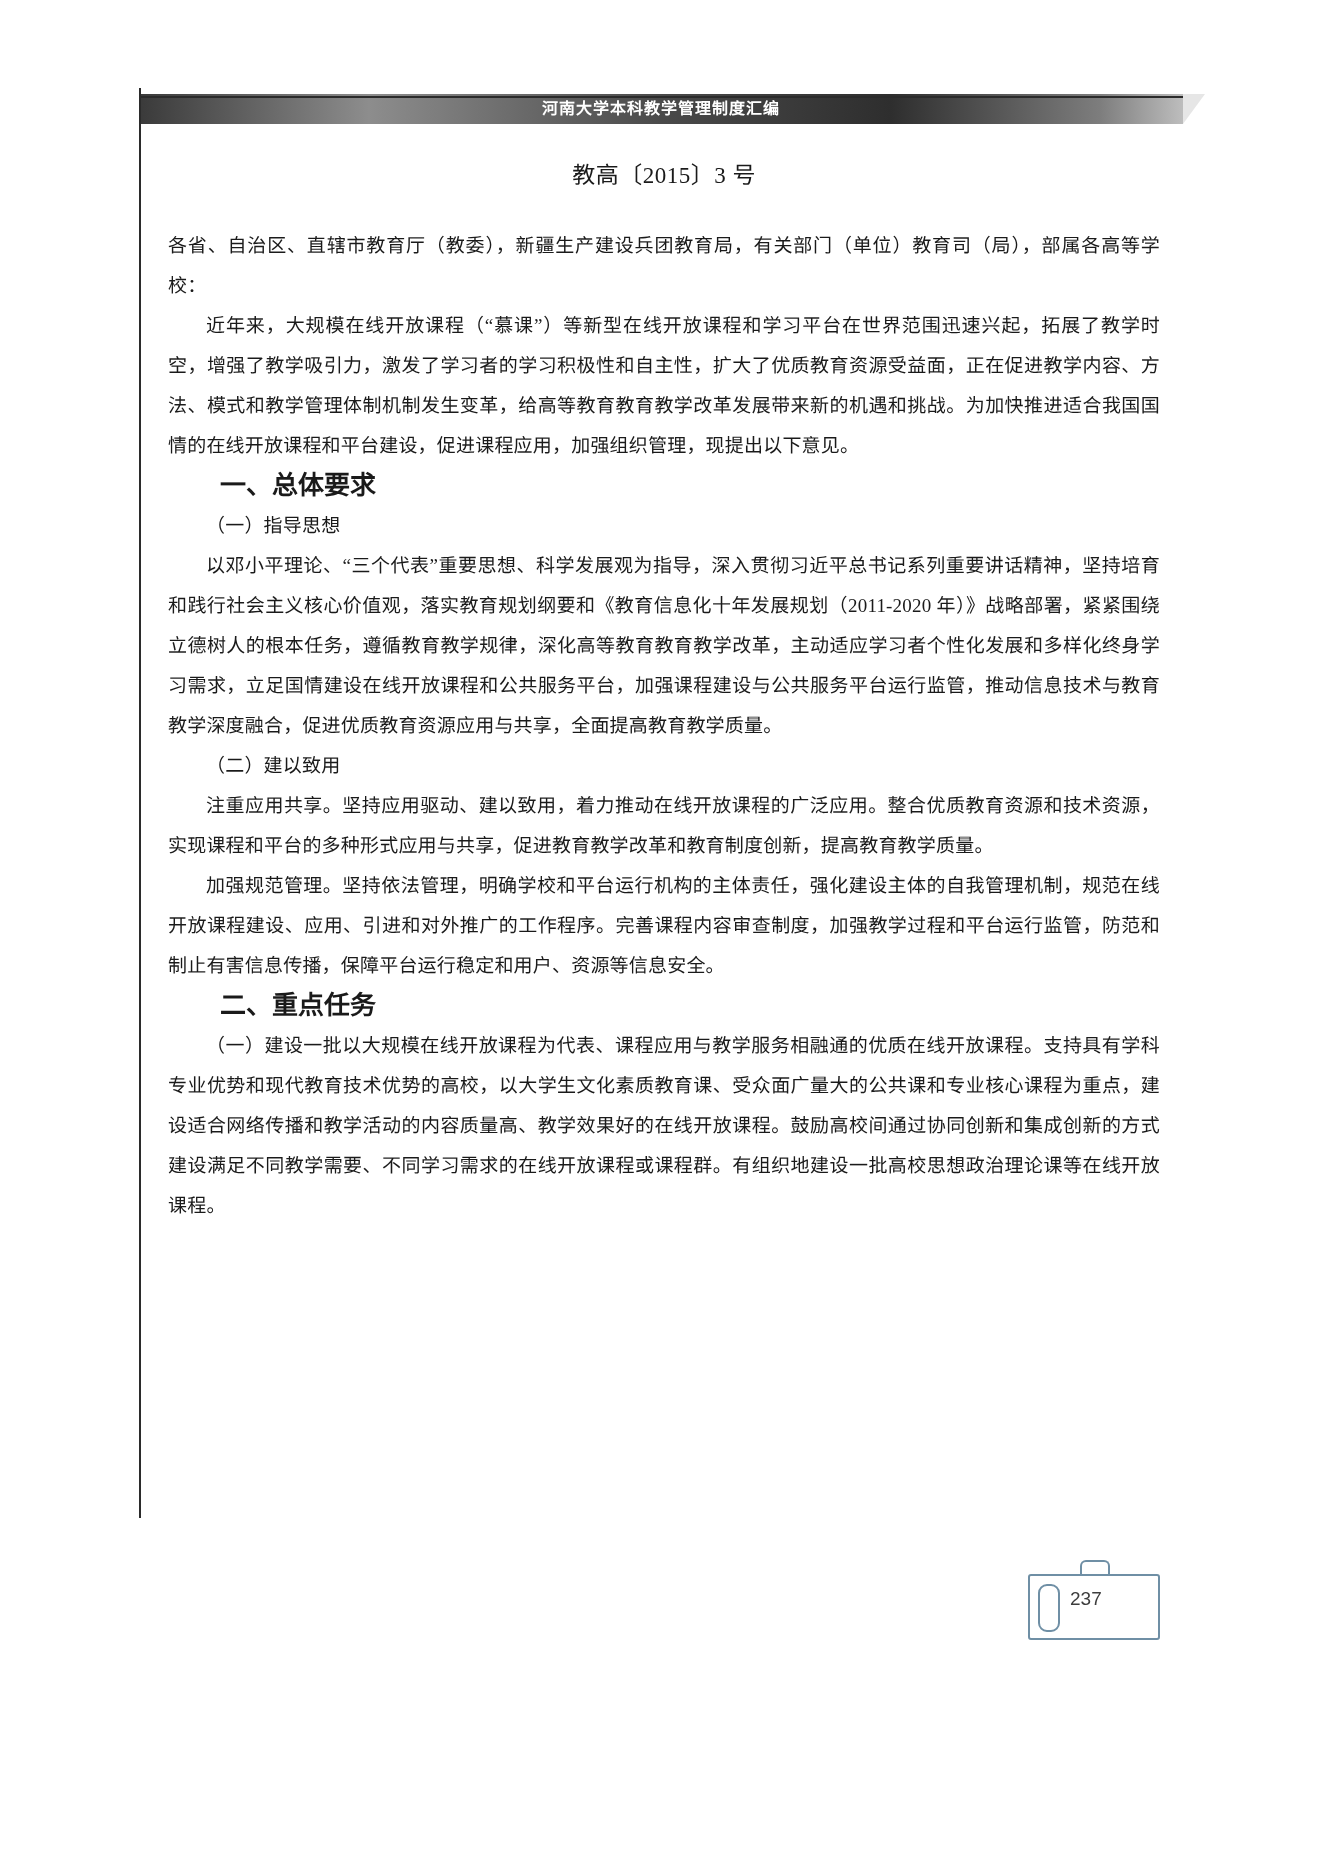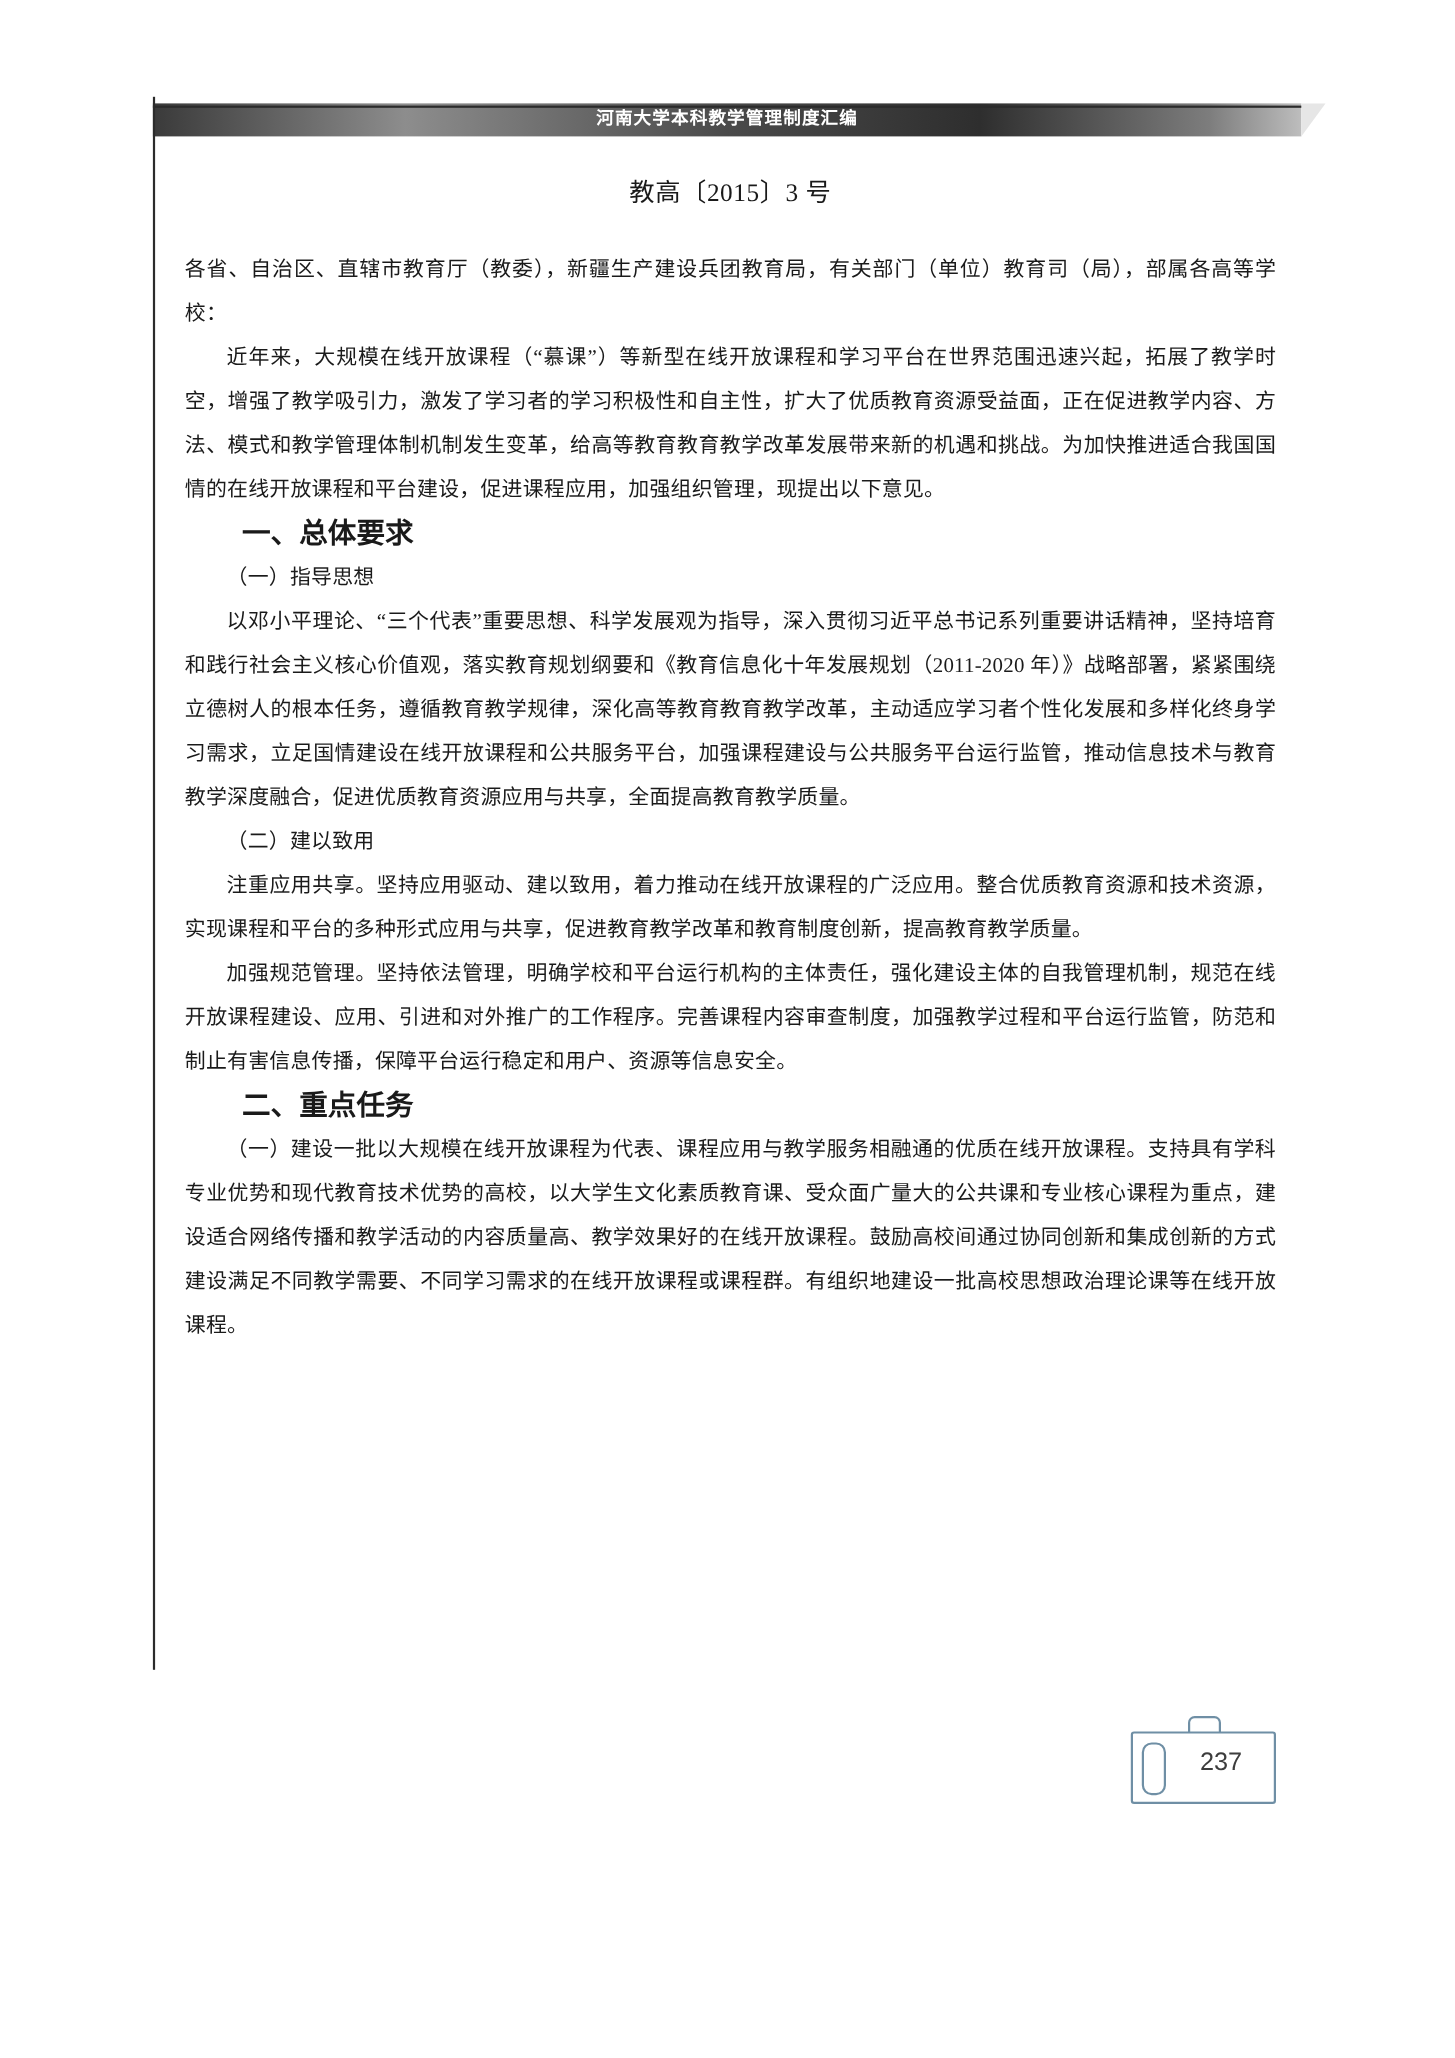--- a/index.html
+++ b/index.html
@@ -167,24 +167,24 @@
     height: 44px;
     border: 2px solid #6f8fa5;
     border-radius: 9px;
     background: #ffffff;
   }
   .pn-text {
     position: absolute;
     left: 60px;
     top: 28px;
     width: 80px;
-    font-size: 23px;
+    font-size: 19px;
     color: #3d3d3d;
     font-family: "Liberation Sans", sans-serif;
-    text-align: center;
+    text-align: left;
   }
 </style>
 </head>
 <body>
 
 <div class="page">
 
   <div class="header">
     <div class="header-band"></div>
     <div class="header-title">河南大学本科教学管理制度汇编</div>

